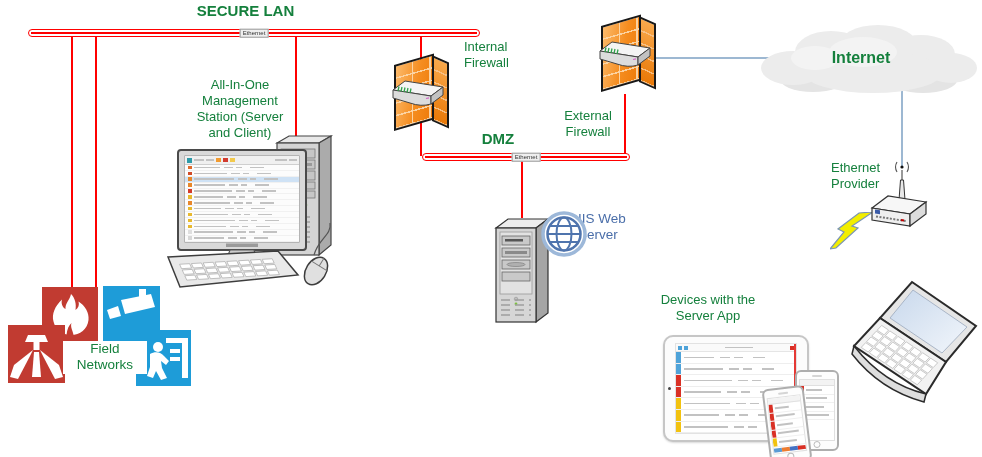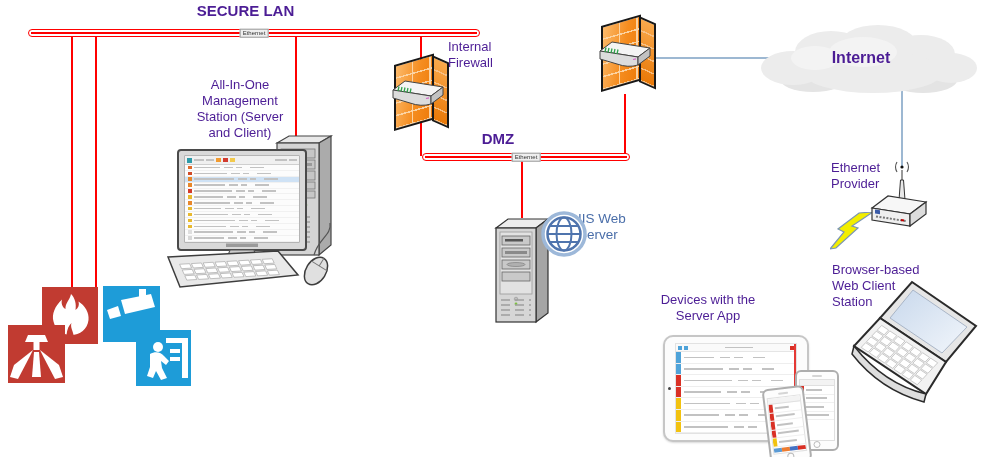--- a/index.html
+++ b/index.html
@@ -7,21 +7,21 @@
           font-family:"Liberation Sans",sans-serif;color:#000;}
   
   .rline{position:absolute;background:var(--lan-red,#FF0000);}
   .bline{position:absolute;background:var(--net-blue,#9DB8D2);}
   
   .bus{position:absolute;height:6px;background:#fff;border:1.5px solid var(--lan-red,#FF0000);border-radius:5px;}
   .bus::before{content:"";position:absolute;left:2px;right:2px;top:50%;height:1.6px;margin-top:-0.8px;background:var(--lan-red,#FF0000);}
   .bus .buslbl{position:absolute;left:50%;top:50%;transform:translate(-50%,-50%);font-size:6px;line-height:1.1;
       background:#EFEFEF;border:0.5px solid #999;padding:0 2px;color:#333;white-space:nowrap;z-index:2;}
   
-  .lbl{position:absolute;font-size:13px;line-height:1.22;color:#4c1d95;}
+  .lbl{position:absolute;font-size:13px;line-height:1.22;color:#15803d;}
   .center{text-align:center;}
   .bold{font-weight:bold;}
   .title{font-size:15px;font-weight:bold;}
   
   .fw{position:absolute;width:54px;height:84px;}
   .fw-front{position:absolute;left:1px;top:12px;width:36px;height:62px;border:2px solid #181818;
       transform-origin:0 0;transform:skewY(-16deg);
       background-image:
         repeating-linear-gradient(to bottom,transparent 0 11px,rgba(252,214,168,.95) 11px 12.5px),
         repeating-linear-gradient(to right,transparent 0 16px,rgba(252,214,168,.95) 16px 17.5px),
@@ -95,39 +95,40 @@
       <g stroke="#31A24C" stroke-width="1.3">
         <line x1="9" y1="9.5" x2="8" y2="14"></line>
           <line x1="12" y1="10" x2="11" y2="14.5"></line>
         <line x1="15" y1="10.5" x2="14" y2="15"></line>
           <line x1="18" y1="11" x2="17" y2="15.5"></line>
         <line x1="21" y1="11.5" x2="20" y2="16"></line>
       </g>
       <line x1="36" y1="21.5" x2="39" y2="20.8" stroke="#D565C8" stroke-width="1.2"></line>
     </svg>
   </div>
-  <div class="lbl" style="left:448px;top:39px;width:60px;">Internal Firewall</div>
+  <div class="lbl" style="left:464px;top:39px;width:60px;">Internal Firewall</div>
 
   <div class="fw" style="left:600px;top:14px;z-index:2;">
     <div class="fw-front"></div>
     <div class="fw-side"></div>
     <svg class="fw-router" viewBox="0 0 58 31">
       <polygon points="3,13 15,4 53,10 41,19" fill="#F4F4F4" stroke="#444" stroke-width="1"></polygon>
       <path d="M3,13 L41,19 L41,27 Q31,30 20,26 Q10,23 3,21 Z" fill="#DCDCDC" stroke="#444" stroke-width="1"></path>
       <polygon points="41,19 53,10 53,18 41,27" fill="#C2C2C2" stroke="#444" stroke-width="1"></polygon>
       <g stroke="#31A24C" stroke-width="1.3">
         <line x1="9" y1="9.5" x2="8" y2="14"></line>
           <line x1="12" y1="10" x2="11" y2="14.5"></line>
         <line x1="15" y1="10.5" x2="14" y2="15"></line>
           <line x1="18" y1="11" x2="17" y2="15.5"></line>
         <line x1="21" y1="11.5" x2="20" y2="16"></line>
       </g>
       <line x1="36" y1="21.5" x2="39" y2="20.8" stroke="#D565C8" stroke-width="1.2"></line>
     </svg>
   </div>
+  <div class="lbl center" style="left:556px;top:108px;width:64px;">External Firewall</div>
 
   <svg viewBox="0 0 230 84" style="position:absolute;left:753px;top:18px;width:230px;height:84px;">
     <g fill="#E4E4E4">
         <ellipse cx="60" cy="60" rx="34" ry="14"></ellipse>
         <ellipse cx="170" cy="62" rx="34" ry="13"></ellipse>
       </g>
     <g fill="#ECECEC">
       <ellipse cx="40" cy="50" rx="32" ry="17"></ellipse>
         <ellipse cx="78" cy="34" rx="36" ry="21"></ellipse>
       <ellipse cx="125" cy="28" rx="40" ry="21"></ellipse>
@@ -364,21 +365,20 @@
     <polygon points="4,52 42,58 42,70 4,64" fill="#EFEFEF" stroke="#333" stroke-width="1.2"></polygon>
     <polygon points="42,58 58,46 58,58 42,70" fill="#DCDCDC" stroke="#333" stroke-width="1.2"></polygon>
     <line x1="8" y1="60.5" x2="38" y2="65" stroke="#777" stroke-width="2" stroke-dasharray="2 1.5"></line>
     <line x1="33" y1="64" x2="36" y2="64.5" stroke="#C00000" stroke-width="2"></line>
     <polygon points="7,53.5 12,54.3 12,58.3 7,57.5" fill="#3A5BA8"></polygon>
   </svg>
   <svg viewBox="0 0 44 38" style="position:absolute;left:830px;top:212px;width:44px;height:38px;">
     <path d="M0,37 L14,20 L8,17 L29,1 L43,0 L22,14 L28,16 L6,36 Z" fill="var(--bolt-yellow,#F2EE00)" stroke="#7A95B5" stroke-width="1.2"></path>
   </svg>
 
-  <div class="lbl" style="left:832px;top:262px;width:104px;">Browser-based Web Client Station</div>
   <svg id="laptop-svg" viewBox="0 0 134 126" style="position:absolute;left:846px;top:280px;width:134px;height:126px;z-index:2;">
     <defs>
       <linearGradient id="lapscr" x1="0" y1="0" x2="1" y2="1">
         <stop offset="0" stop-color="#C8D8EC"></stop>
           <stop offset="1" stop-color="#F2F6FB"></stop>
       </linearGradient>
     </defs>
     <polygon points="66,2 130,46 100,82 34,38" fill="#E6E6E6" stroke="#2B2B2B" stroke-width="2"></polygon>
     <polygon points="67,10 121,47 96,73 44,38" fill="url(#lapscr)" stroke="#9AA8BC" stroke-width="0.8"></polygon>
     <polygon points="34,38 100,82 80,114 8,66" fill="#F2F2F2" stroke="#2B2B2B" stroke-width="2"></polygon>
@@ -569,14 +569,15 @@
     <rect width="55" height="56" style="fill:var(--field-blue,#1E9CD8)"></rect>
     <g fill="#FFFFFF">
       <rect x="30" y="8" width="22" height="5"></rect>
       <rect x="46" y="8" width="6" height="40"></rect>
       <rect x="34" y="19" width="10" height="4"></rect>
       <rect x="34" y="27" width="10" height="4"></rect>
       <circle cx="22" cy="17" r="5"></circle>
       <path d="M14,24 C19,21 25,22 28,26 L33,31 L30,35 L25,31 L26,38 L31,48 L25,50 L20,41 L17,48 L11,46 L14,37 Z"></path>
     </g>
   </svg>
+  <div class="lbl center field-label" style="left:63px;top:341px;width:80px;">Field Networks</div>
 
 </div>
 
 </body></html>

